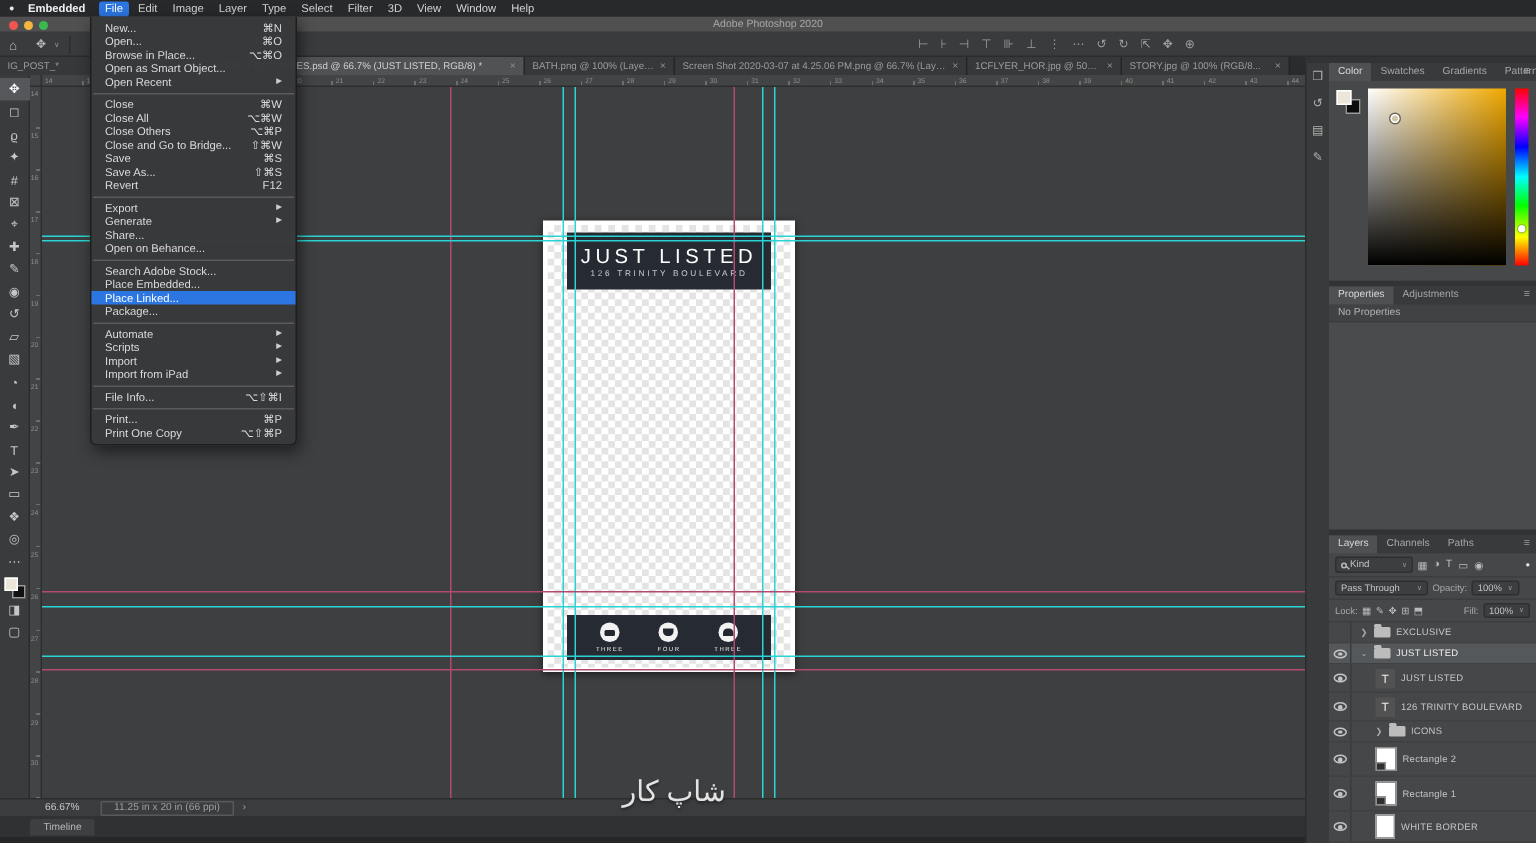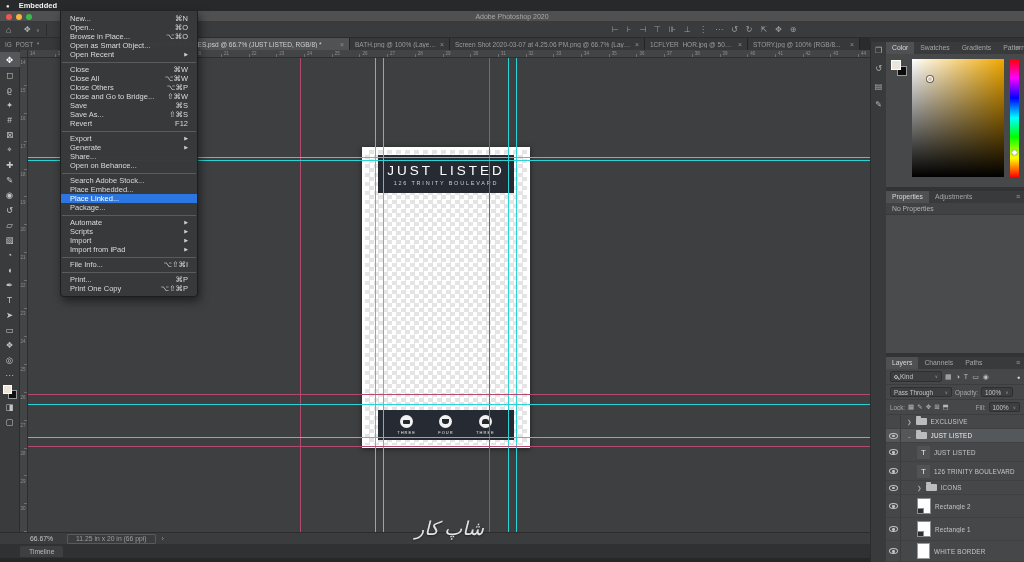--- a/index.html
+++ b/index.html
@@ -142,32 +142,45 @@
   
   #statusbar{position:absolute;left:0;top:532px;width:870px;height:12px;background:#3b3c3d;border-top:1px solid #2d2d2d;display:flex;align-items:center;font-size:6.8px;color:#c9c9c9;}
   #statusbar .zoomv{margin-left:30px;}
   #statusbar .docinfo{margin-left:14px;border:1px solid #59595a;color:#9f9f9f;padding:0.5px 8px;border-radius:1px;}
   #statusbar .chev{margin-left:6px;color:#9f9f9f;font-size:7px;}
   #timeline{position:absolute;left:0;top:544px;width:870px;height:18px;background:#303132;}
   #timeline .ttab{position:absolute;left:20px;top:2px;background:#3e3f41;color:#b8b8b8;font-size:6.8px;padding:2px 9px;border-radius:2px 2px 0 0;}
   #timeline .tstrip{position:absolute;left:0;bottom:0;width:100%;height:4px;background:#262728;}
 
   
-  #watermark{position:absolute;left:415px;top:517px;z-index:60;display:flex;align-items:baseline;gap:10px;text-shadow:0 1px 2px rgba(0,0,0,.4);font-style:italic;}
+  #watermark{position:absolute;left:415px;top:517px;z-index:60;display:flex;align-items:baseline;gap:10px;text-shadow:0 1px 2px rgba(0,0,0,.4);}
   #watermark .fa{font-size:19px;color:#e3e3e3;}
   #watermark .latin{font-size:22px;font-weight:bold;color:#d6d6d6;letter-spacing:.5px;}
 </style>
 </head>
 <body>
 
 <div id="stage">
 
   <div id="menubar">
     <span class="apple">●</span>
     <span class="appname">Embedded</span>
+    <span id="menu-items" style="display:flex;gap:2px;">
+        <span class="mitem active">File</span>
+        <span class="mitem">Edit</span>
+        <span class="mitem">Image</span>
+        <span class="mitem">Layer</span>
+        <span class="mitem">Type</span>
+        <span class="mitem">Select</span>
+        <span class="mitem">Filter</span>
+        <span class="mitem">3D</span>
+        <span class="mitem">View</span>
+        <span class="mitem">Window</span>
+        <span class="mitem">Help</span>
+      </span>
   </div>
 
   <div id="titlebar">
     <span class="tl red"></span>
     <span class="tl yellow"></span>
     <span class="tl green"></span>
     <span class="title">Adobe Photoshop 2020</span>
   </div>
 
   <div id="optionsbar">

